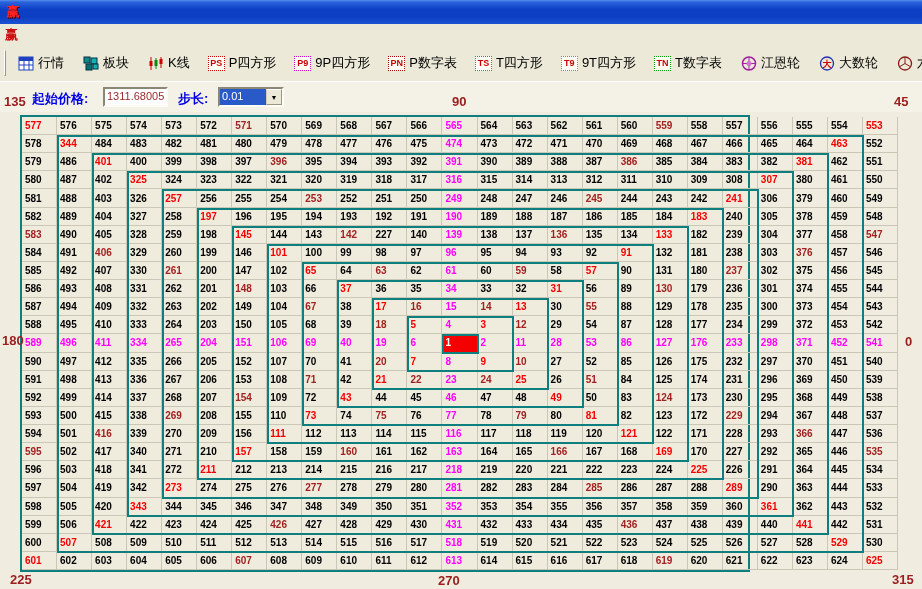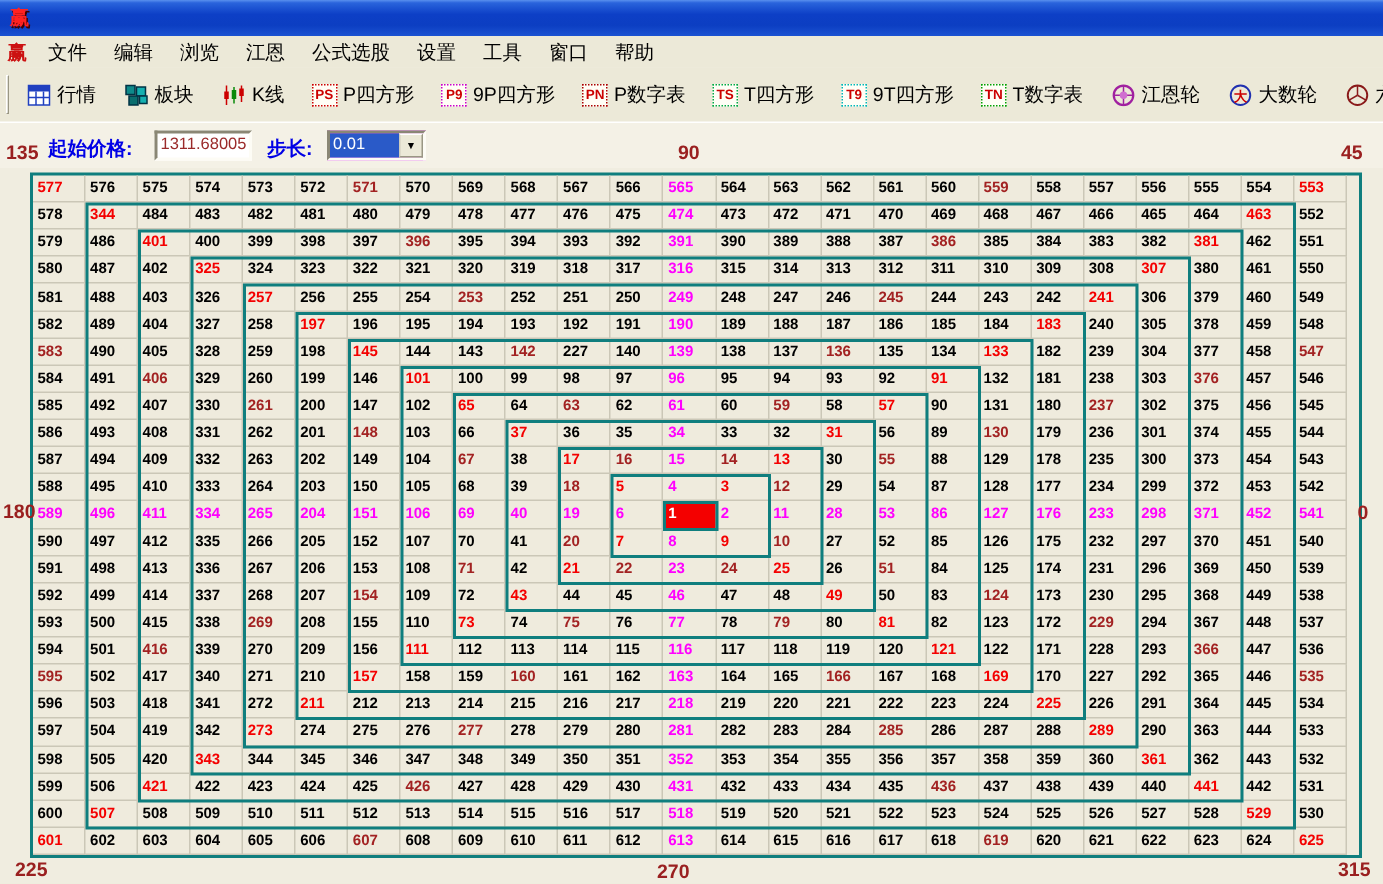--- a/index.html
+++ b/index.html
@@ -62,21 +62,21 @@
     border-top:1px solid #fff; border-right:1px solid #9a9784; border-bottom:1px solid #9a9784; }
   .push-btn{
     position:absolute; top:4px; width:56px; height:23px; background:linear-gradient(#ffffff,#eceadf);
     border:1px solid #4a4a4a; box-shadow:inset 1px 1px 0 #ffffff, inset -1px -1px 0 #b8b5a5;
     font-weight:bold; font-size:13px; color:#000; text-align:center; line-height:21px;margin-top:42px;
   }
 
   
   .gridzone{ position:absolute; left:0; top:112px; width:922px; height:477px; background:#F0EDE0; }
   .gann-grid{
-    position:absolute; left:20px; top:3px; width:888px; height:457px;
+    position:absolute; left:20px; top:3px; width:730px; height:457px;
     border:2px solid #0F7E7E; background:#EFEBDD;
   }
   .cells{
     position:absolute; left:0; top:0; width:876px; height:453px;
     display:grid; grid-template-columns:repeat(25,1fr); grid-template-rows:repeat(25,1fr);
   }
   .cell{
     border-right:1px solid #CBC7B7; border-bottom:1px solid #CBC7B7;
     font-size:10px; font-weight:bold; display:flex; align-items:center; padding-left:3px;
     overflow:hidden; font-family:"Liberation Sans",sans-serif;
@@ -88,21 +88,20 @@
 </style>
 </head>
 <body>
 
 <div class="titlebar">
   <span class="win-icon">赢</span>
 </div>
 
 <div class="menubar">
   <span class="mdi-icon">赢</span>
-  <span id="menu-items"><span class="menu-item">文件</span><span class="menu-item">编辑</span><span class="menu-item">浏览</span><span class="menu-item">江恩</span><span class="menu-item">公式选股</span><span class="menu-item">设置</span><span class="menu-item">工具</span><span class="menu-item">窗口</span><span class="menu-item">帮助</span></span>
 </div>
 
 <div class="toolbar">
   <span class="tb-grip"></span>
   <span id="toolbar-buttons" style="display:flex;align-items:center;">
       <span class="tb-btn">
         <span class="tb-ico">
           <svg width="16" height="15">
             <rect x="1" y="1" width="14" height="13" fill="#fff" stroke="#2040c0"></rect>
             <rect x="1" y="1" width="14" height="4" fill="#2040c0"></rect>

